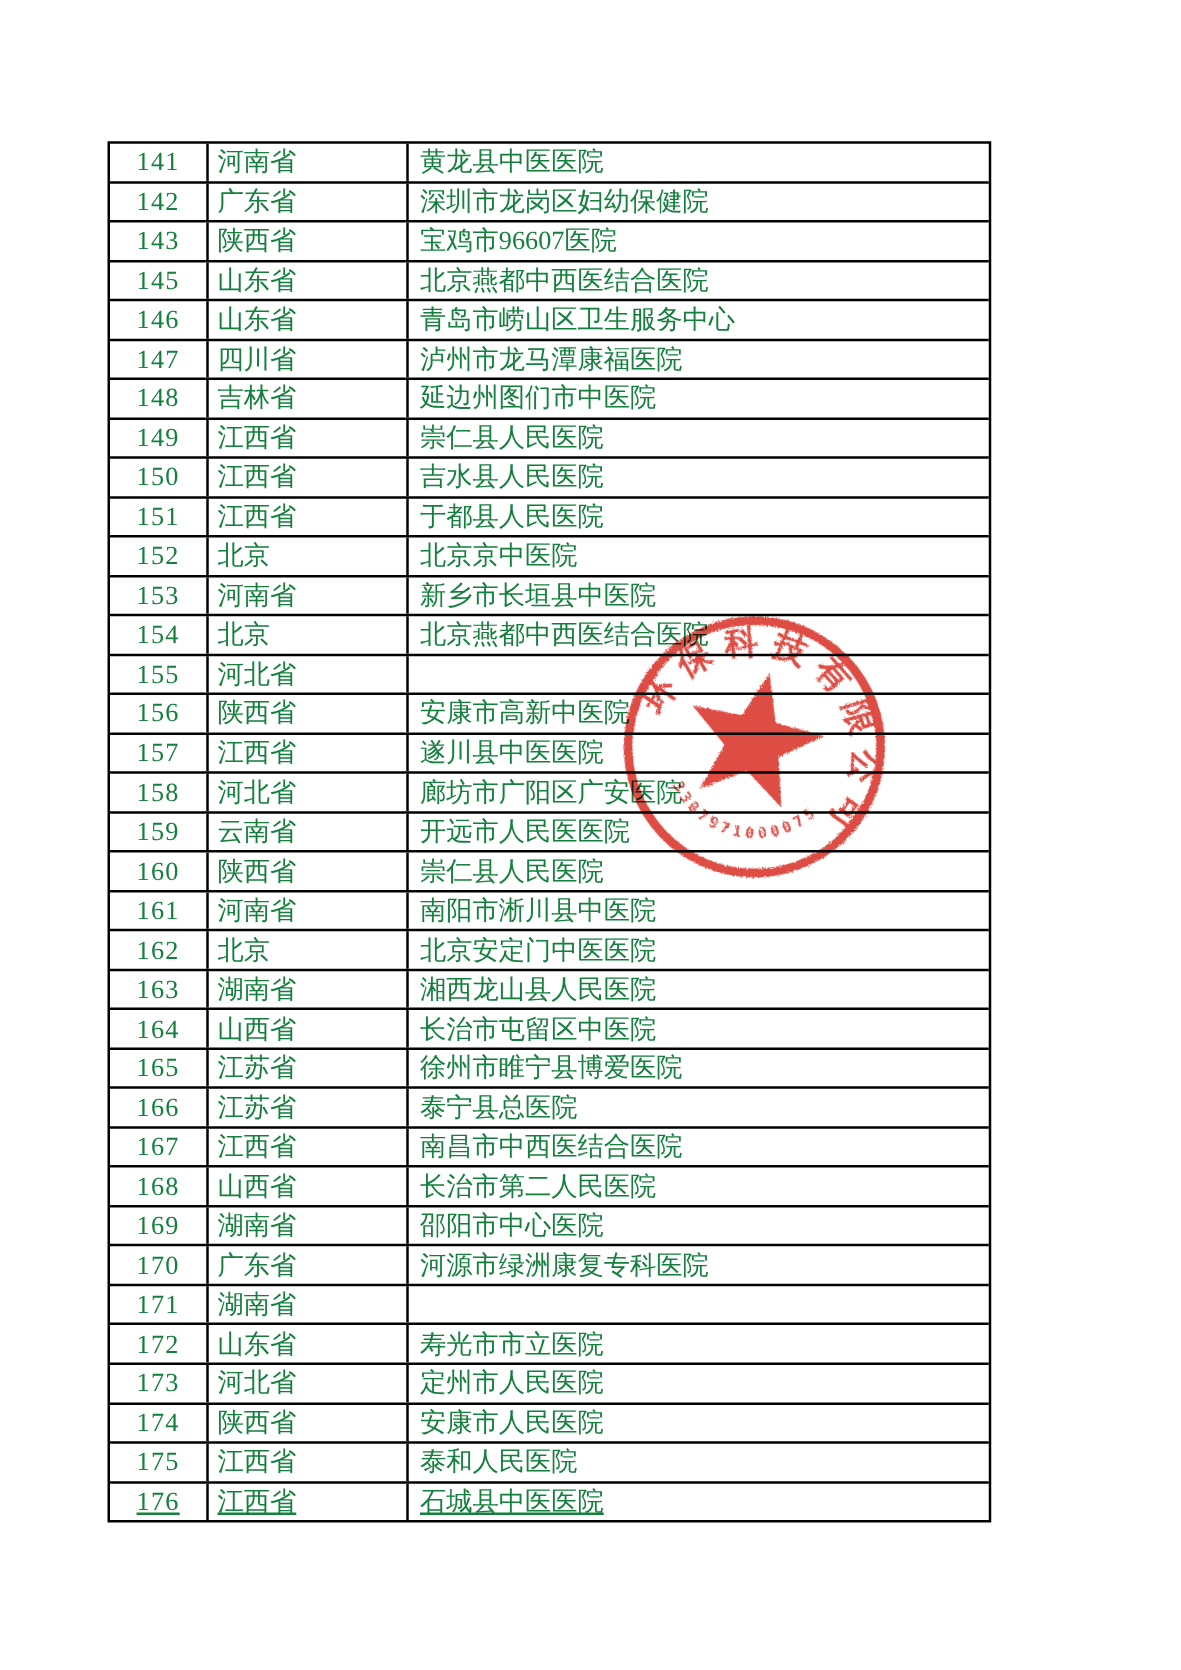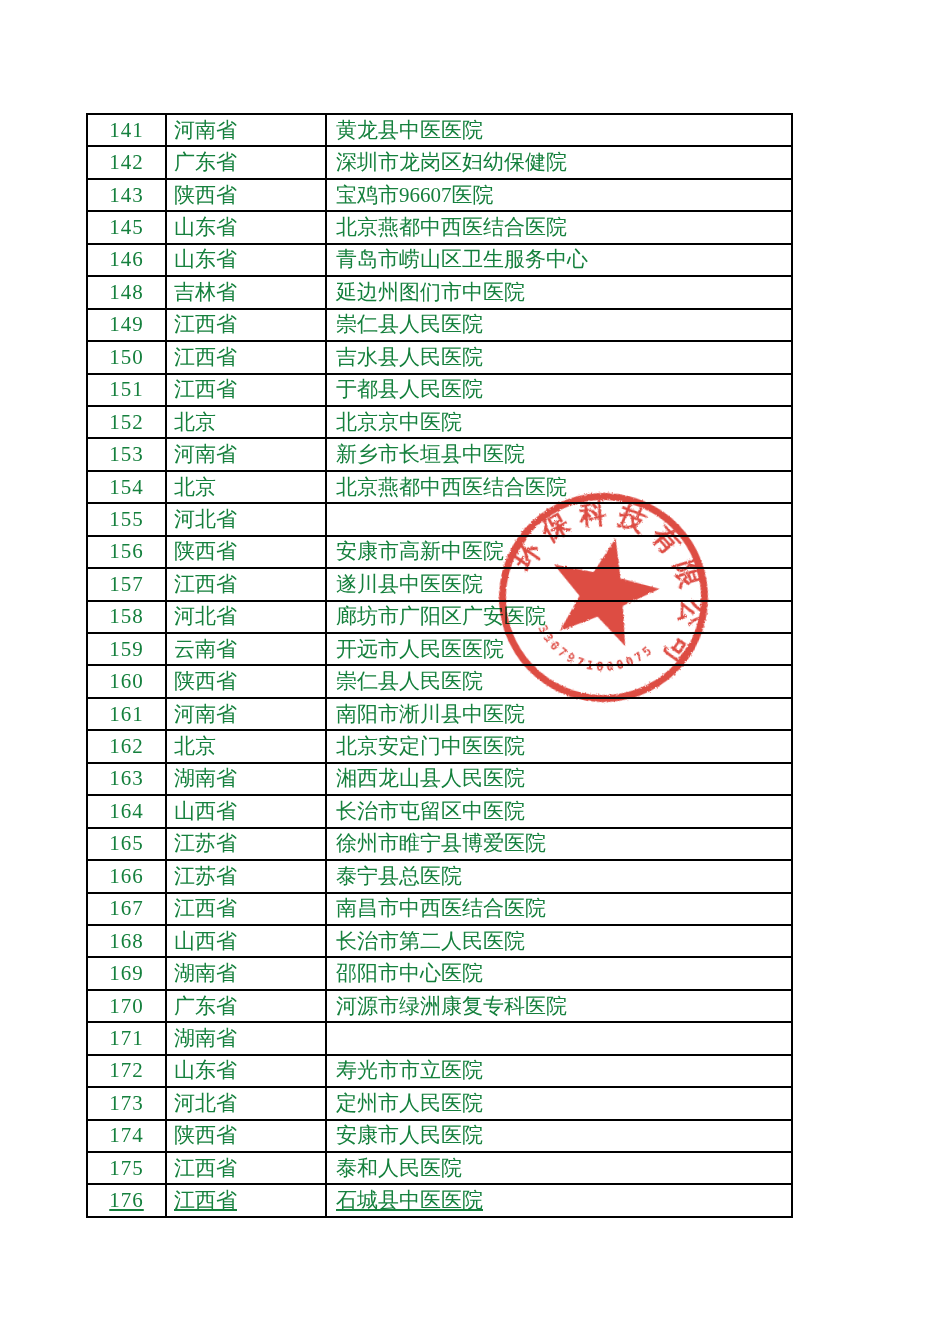--- a/index.html
+++ b/index.html
@@ -96,20 +96,25 @@
       </div>
       <div class="trow">
         <div class="cell cell-no">145</div>
         <div class="cell cell-province">山东省</div>
         <div class="cell cell-hospital">北京燕都中西医结合医院</div>
       </div>
       <div class="trow">
         <div class="cell cell-no">146</div>
         <div class="cell cell-province">山东省</div>
         <div class="cell cell-hospital">青岛市崂山区卫生服务中心</div>
+      </div>
+      <div class="trow">
+        <div class="cell cell-no">147</div>
+        <div class="cell cell-province">四川省</div>
+        <div class="cell cell-hospital">泸州市龙马潭康福医院</div>
       </div>
       <div class="trow">
         <div class="cell cell-no">148</div>
         <div class="cell cell-province">吉林省</div>
         <div class="cell cell-hospital">延边州图们市中医院</div>
       </div>
       <div class="trow">
         <div class="cell cell-no">149</div>
         <div class="cell cell-province">江西省</div>
         <div class="cell cell-hospital">崇仁县人民医院</div>

